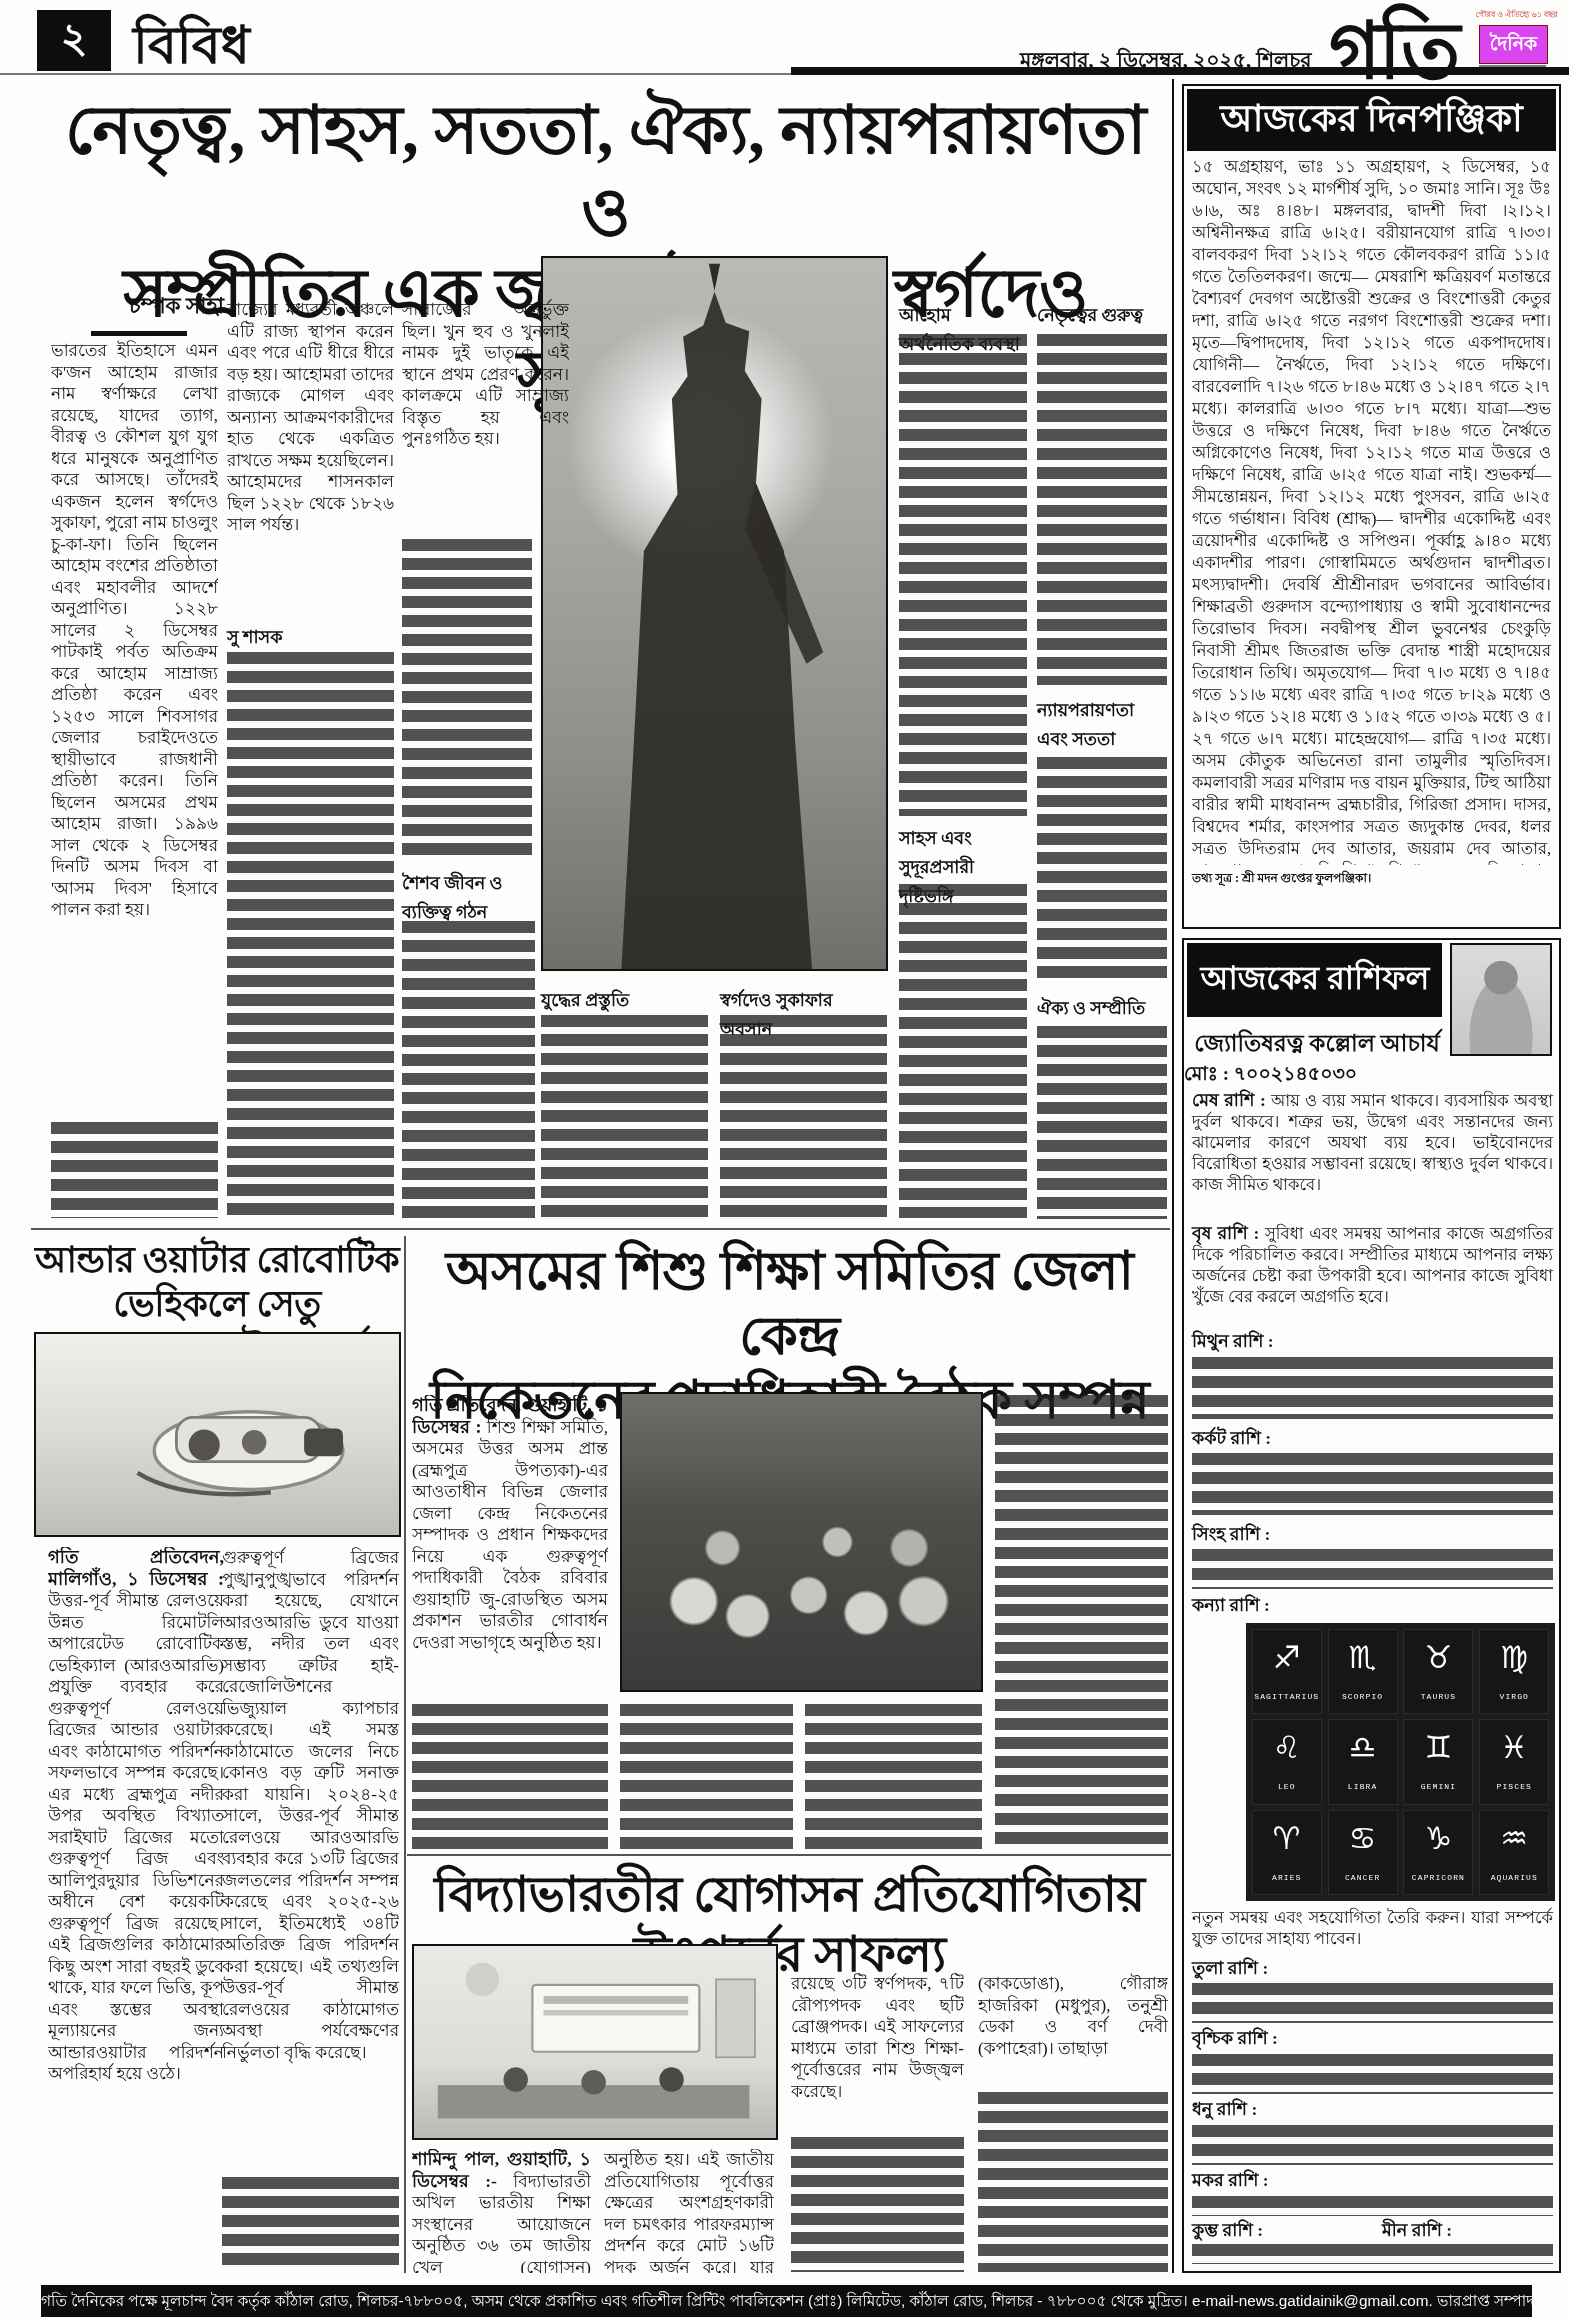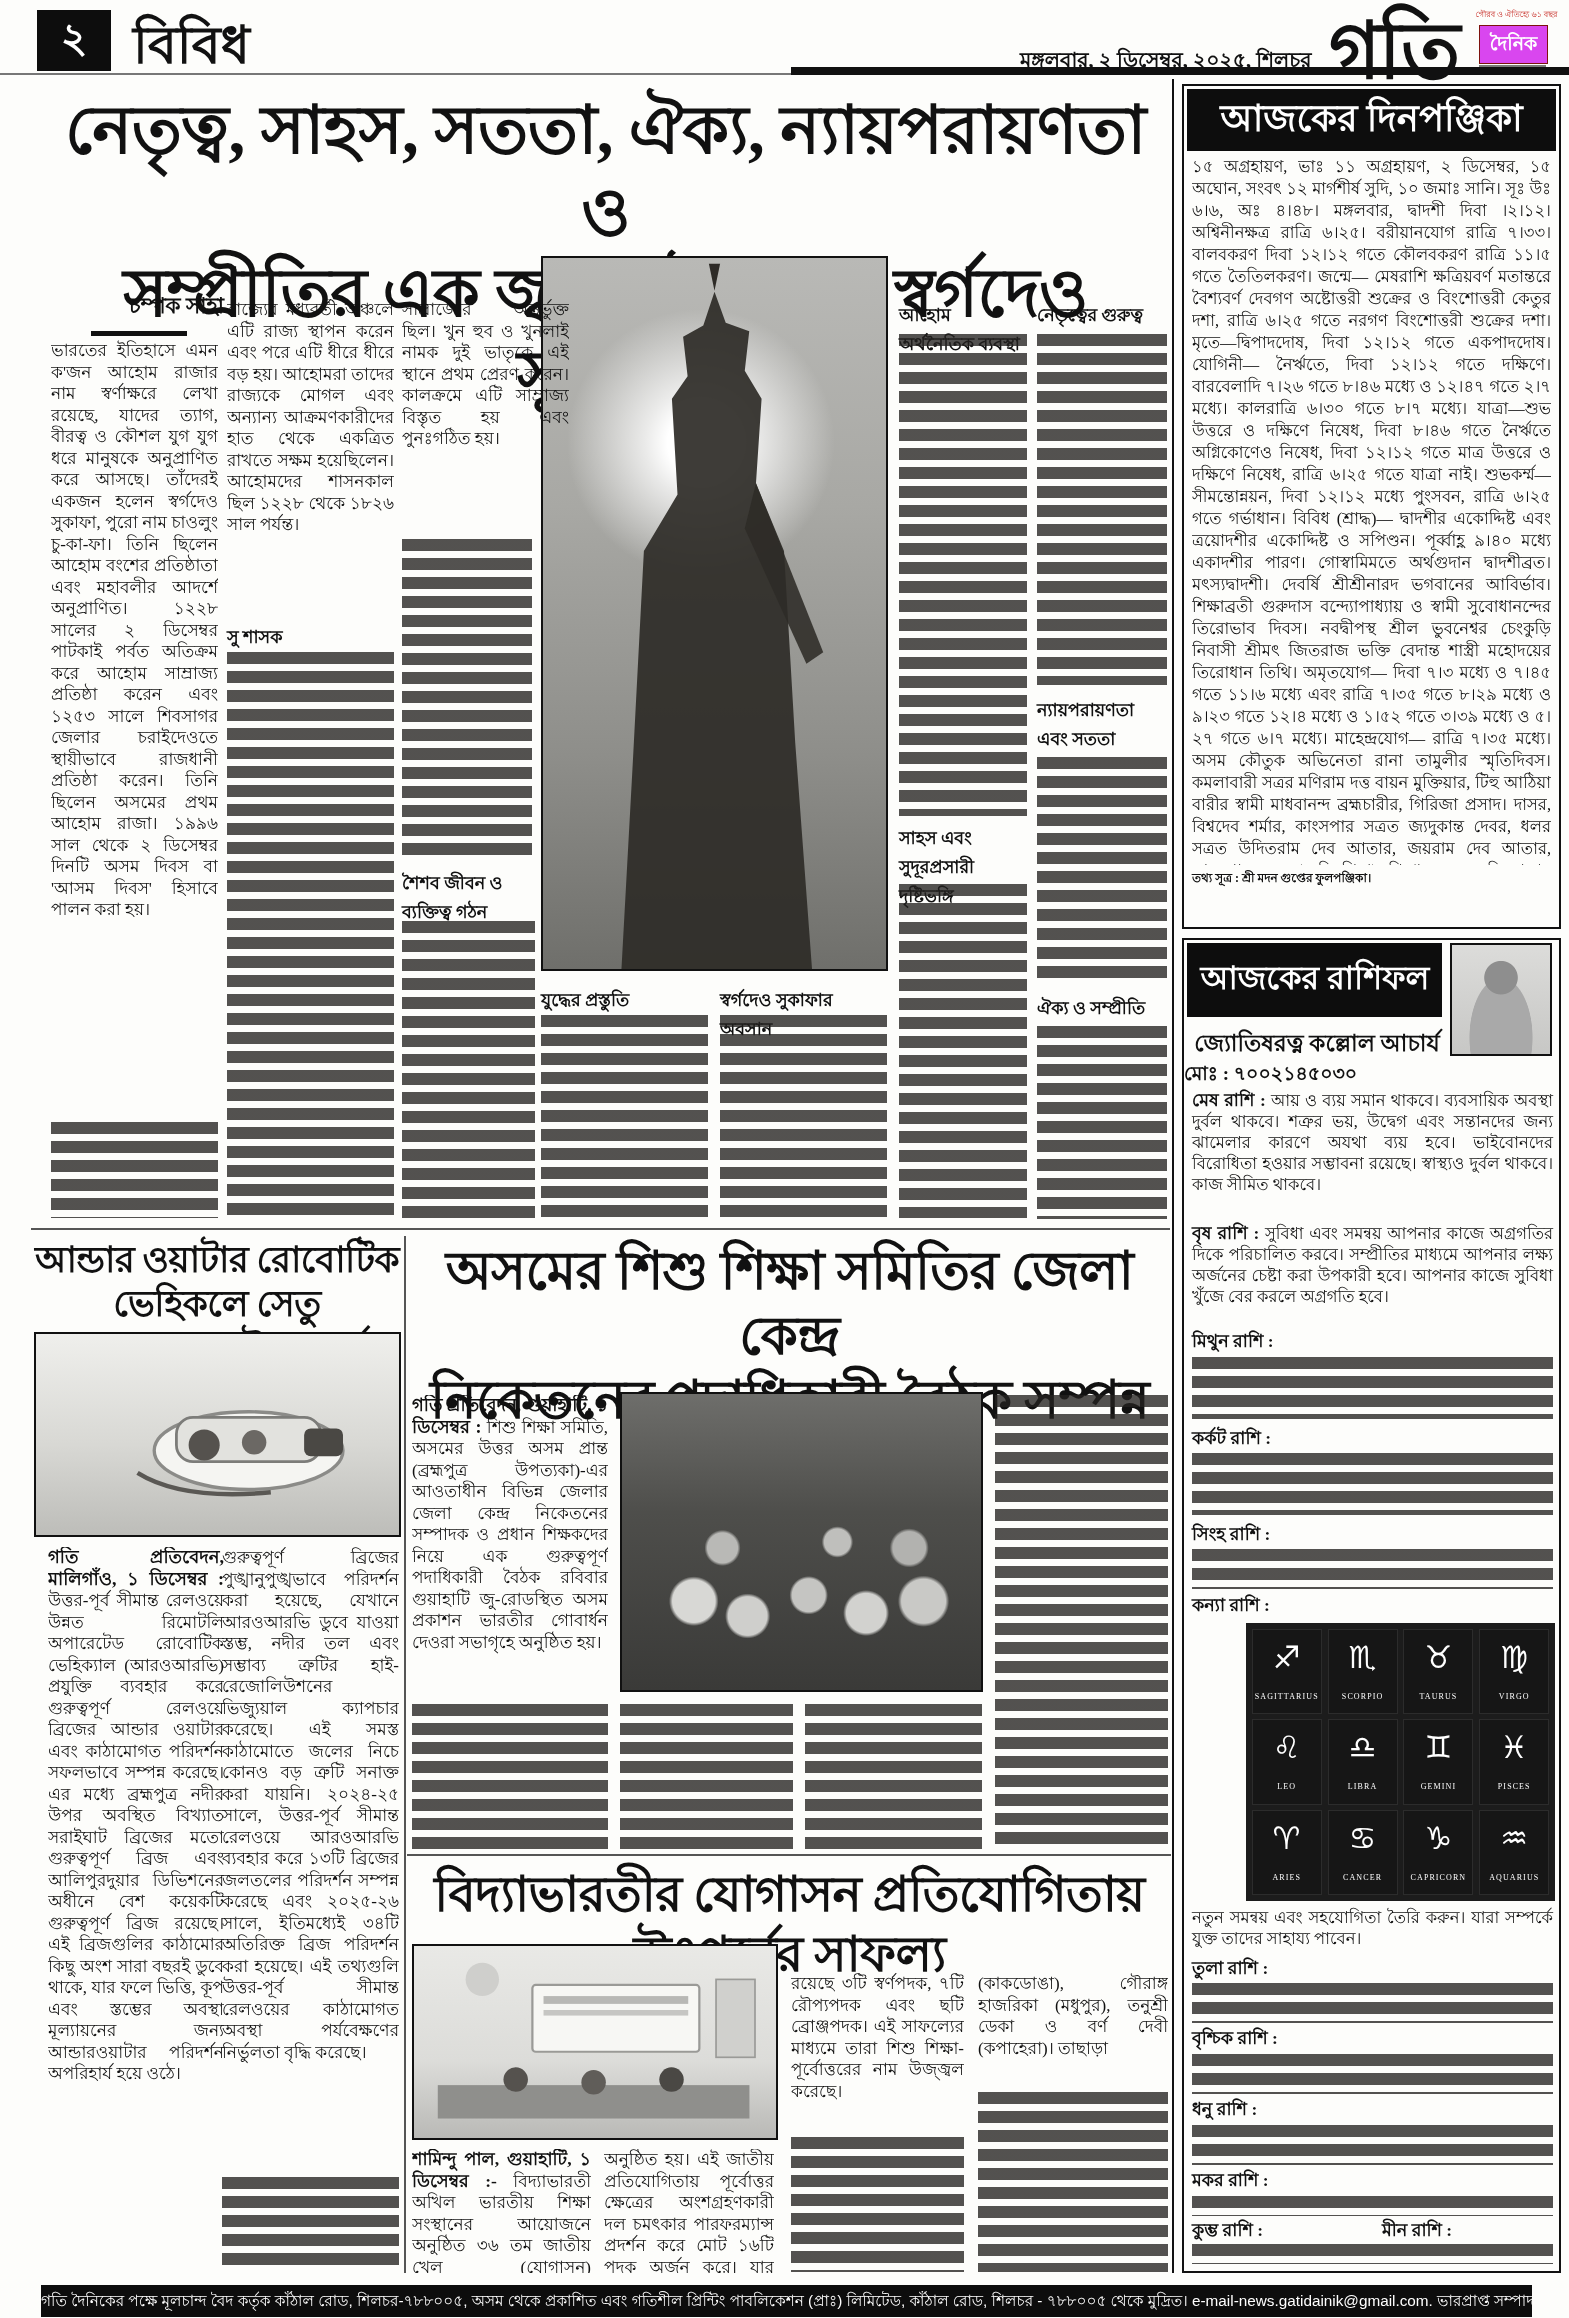--- a/index.html
+++ b/index.html
@@ -10,21 +10,21 @@
   .headline{font-weight:bold;line-height:1.22;text-align:center;letter-spacing:-0.6px;}
   .bodytxt{font-size:17px;line-height:21.5px;text-align:justify;}
   .byline{font-weight:bold;font-size:19px;}
   .rule-h{background:#111;}
   .rule-v{background:#111;}
   .photo{border:2.3px solid #111;box-sizing:border-box;}
   .band{background:#0d0d0d;color:#fff;display:flex;align-items:center;justify-content:center;font-weight:bold;}
   .zgrid{display:grid;grid-template-columns:repeat(4,1fr);grid-template-rows:repeat(3,1fr);gap:5.7px;background:#1c1c1c;padding:5.7px;box-sizing:border-box;}
   .ztile{background:#161616;color:#fff;display:flex;flex-direction:column;align-items:center;justify-content:center;border:0.6px solid #2c2c2c;}
   .ztile .g{font-size:41px;line-height:1;font-family:"DejaVu Sans",sans-serif;}
-  .ztile .n{font-size:11.3px;letter-spacing:1.1px;margin-top:19px;font-family:Liberation Serif, serif;}
+  .ztile .n{font-size:11.3px;letter-spacing:1.1px;margin-top:19px;font-family:Liberation Mono, monospace;}
   .subhead{font-weight:bold;font-size:17.6px;margin:3.4px 0;}
   .rentry{font-size:16.4px;line-height:21px;text-align:justify;}
   .rentry b{font-size:17.6px;}
 </style>
 </head>
 <body>
 
 <div id="paper">
 
   <div class="abs band" style="left:37px;top:10.2px;width:74px;height:61px;font-size:41px;">

